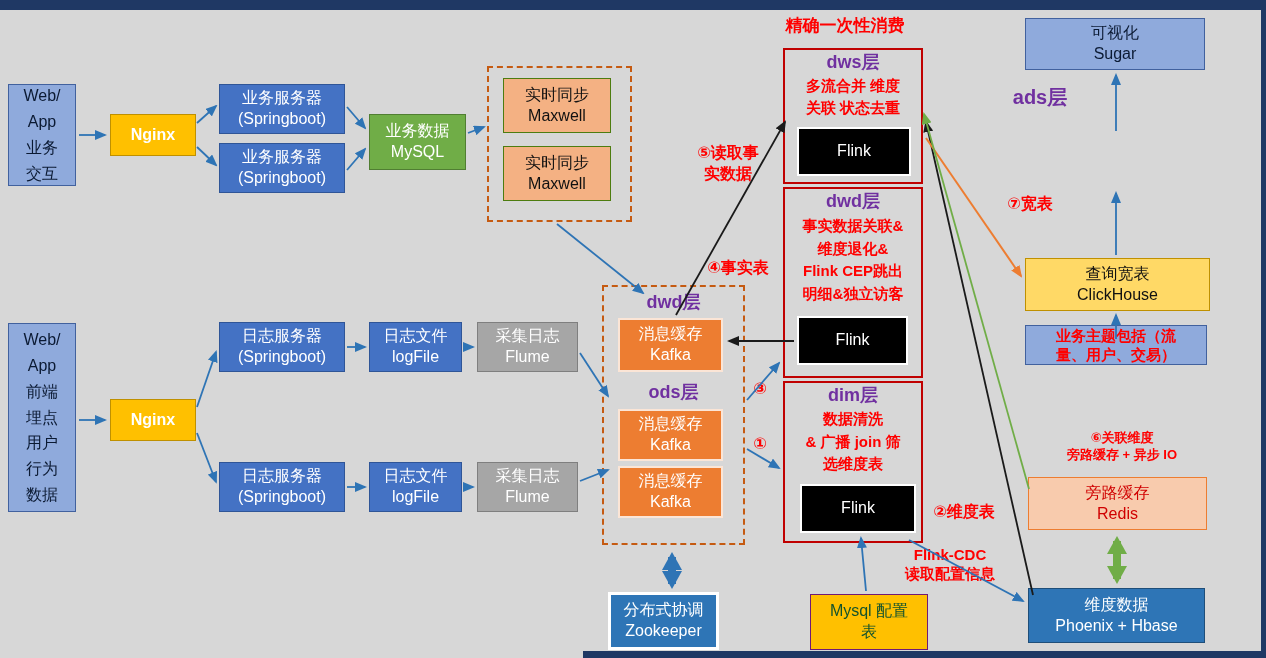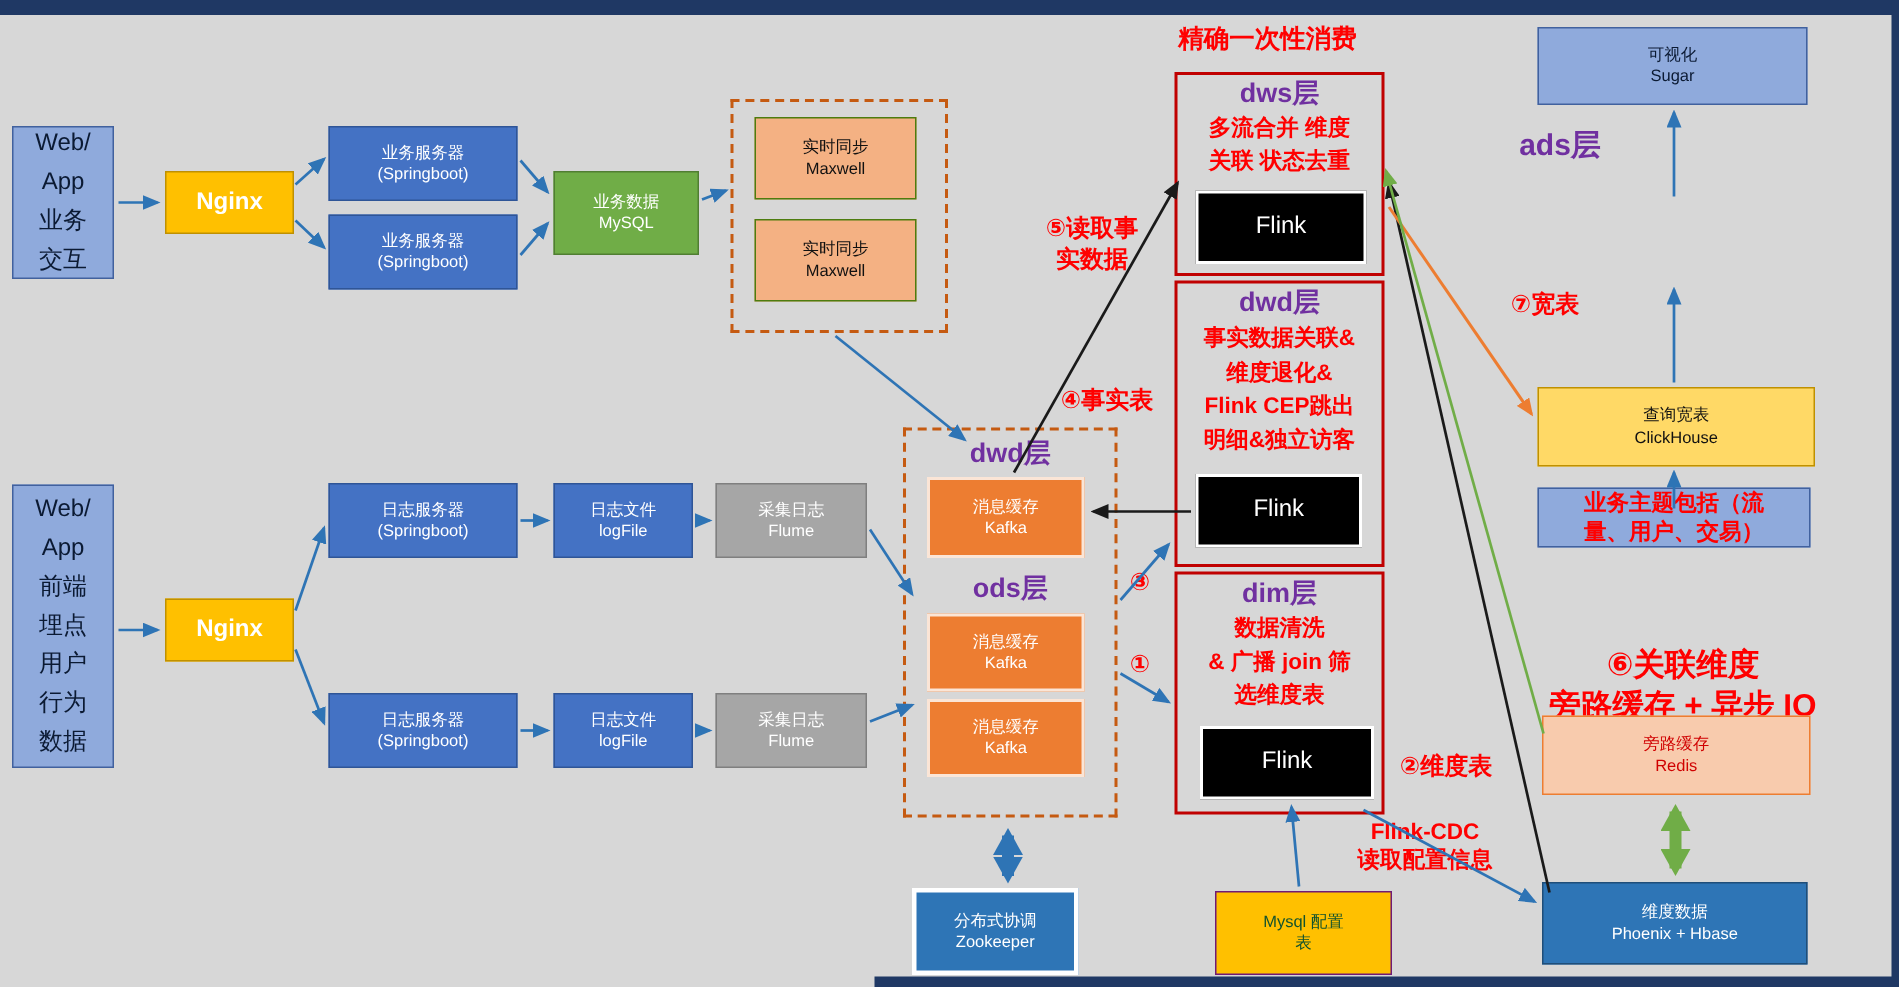--- a/index.html
+++ b/index.html
@@ -1,20 +1,20 @@
 <!DOCTYPE html>
 <html><head>
 <meta charset="utf-8">
 <style>
   *{box-sizing:border-box;margin:0;padding:0}
   body{margin:0;background:#222}
   #canvas{position:relative;width:1266px;height:658px;background:#d7d7d7;overflow:hidden;
           font-family:"Liberation Sans","DejaVu Sans",sans-serif;color:#111;font-size:15px}
   .box{position:absolute;display:flex;align-items:center;justify-content:center;
-       text-align:center;white-space:pre-line;line-height:1.3;font-size:11px}
+       text-align:center;white-space:pre-line;line-height:1.3;font-size:16px}
   .lbl{position:absolute;display:flex;align-items:center;justify-content:center;
        text-align:center;white-space:pre-line;line-height:1.3}
   .b-blue{background:#4472c4;color:#fff;border:1px solid #2f5597}
   .b-lblue{background:#8faadc;color:#0b1a33;border:1px solid #41619e}
   .b-mblue{background:#2e75b6;color:#fff;border:1px solid #1f4e79}
   .b-amber{background:#ffc000;color:#fff;font-weight:bold;font-size:16px;border:1px solid #bf9000}
   .b-green{background:#70ad47;color:#fff;border:1px solid #507e32}
   .b-gray{background:#a6a6a6;color:#fff;border:1px solid #7f7f7f}
   .b-peach{background:#f4b183;color:#111;border:1px solid #4d7c0f}
   .b-lpeach{background:#f8cbad;color:#d00000;border:1px solid #ed7d31}
@@ -115,21 +115,21 @@
 选维度表</div>
   <div class="box b-black" style="left:800px;top:484px;width:116px;height:49px">Flink</div>
 
   <div class="box b-lblue" style="left:1025px;top:18px;width:180px;height:52px">可视化
 Sugar</div>
   <div class="lbl purple" style="left:1005px;top:82px;width:70px;height:30px;font-size:20px">ads层</div>
   <div class="box b-gold" style="left:1025px;top:258px;width:185px;height:53px">查询宽表
 ClickHouse</div>
   <div class="box b-lblue red" style="left:1025px;top:325px;width:182px;height:40px">业务主题包括（流
 量、用户、交易）</div>
-  <div class="lbl red" style="left:1028px;top:434px;width:188px;height:46px;font-size:21px">⑥关联维度
+  <div class="lbl red" style="left:1028px;top:424px;width:188px;height:46px;font-size:13px">⑥关联维度
 旁路缓存 + 异步 IO</div>
   <div class="box b-mblue" style="left:1028px;top:588px;width:177px;height:55px">维度数据
 Phoenix + Hbase</div>
   <div class="box b-lpeach" style="left:1028px;top:477px;width:179px;height:53px">旁路缓存
 Redis</div>
 
   <div class="box b-zk" style="left:608px;top:592px;width:111px;height:58px">分布式协调
 Zookeeper</div>
   <div class="box b-gold2" style="left:810px;top:594px;width:118px;height:56px">Mysql 配置
 表</div>

